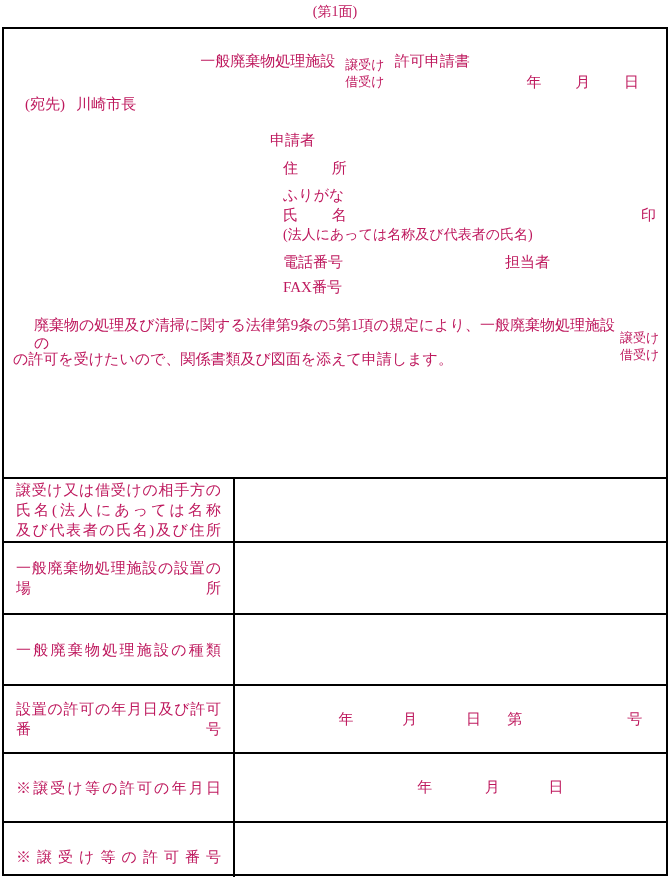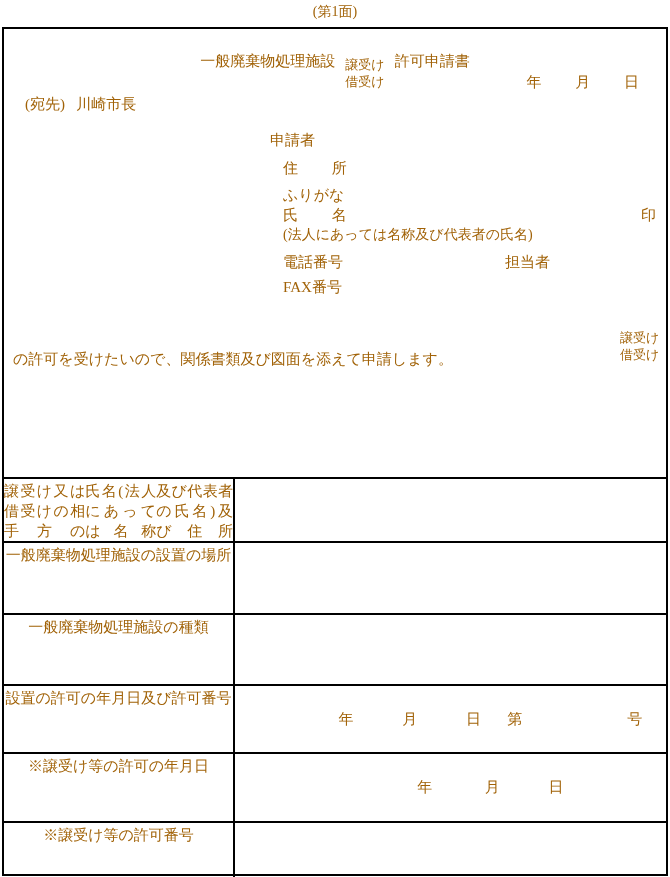--- a/index.html
+++ b/index.html
@@ -1,18 +1,18 @@
 <!DOCTYPE html>
 <html lang="ja"><head>
 <meta charset="utf-8">
 <style>
   html,body { margin:0; padding:0; background:#ffffff; }
   .page {
     position:relative; width:670px; height:877px; background:#ffffff;
-    font-family:"Liberation Serif","DejaVu Serif",serif; color:#a16207;
+    font-family:"Liberation Serif","DejaVu Serif",serif; color:#be185d;
     font-size:15px; overflow:hidden;
   }
   .abs { position:absolute; white-space:pre; }
   .page-label { top:3px; left:0; width:100%; text-align:center; font-size:14px; white-space:pre; }
   .form-box {
     position:absolute; left:2px; top:27px; width:666px; height:849px;
     border:2px solid #000; box-sizing:border-box;
   }
   .form-header { position:relative; width:100%; height:448px; }
   .title-row {
@@ -21,21 +21,21 @@
   }
   .title-main { font-size:15px; }
   .stacked { display:flex; flex-direction:column; font-size:13px; line-height:1.3; text-align:left;margin-top:24px; }
   .date-line { top:44px; right:27px; text-align:right; }
   .seal { left:637px; top:177px; }
   .para { line-height:18px; }
   .para-stacked { left:616px; top:277px; }
   .t-row { display:flex; width:100%; border-top:2px solid #000; box-sizing:border-box; }
   .cell-label {
     width:231px; box-sizing:border-box; border-right:2px solid #000;
-    padding:2px 0; display:flex; flex-direction:row; justify-content:center;
+    padding:2px 12px; display:flex; flex-direction:column; justify-content:center;
   }
   .cell-label .jline { text-align:justify; text-align-last:justify; line-height:20px; }
   .cell-value {
     flex:1; display:flex; align-items:center; white-space:pre; overflow:hidden;padding-left:36px;
   }
   .note { font-size:14px; }
 </style>
 </head>
 <body>
 
@@ -69,20 +69,21 @@
       <div class="abs" style="left:279px; top:177px;">氏         名</div>
       <div class="abs seal">印</div>
 
       <div class="abs note" style="left:279px; top:197px;">(法人にあっては名称及び代表者の氏名)</div>
 
       <div class="abs" style="left:279px; top:224px;">電話番号</div>
       <div class="abs" style="left:501px; top:224px;">担当者</div>
 
       <div class="abs" style="left:279px; top:249px;">FAX番号</div>
 
+      <div class="abs para" style="left:30px; top:287px; width:586px; white-space:normal;">廃棄物の処理及び清掃に関する法律第9条の5第1項の規定により、一般廃棄物処理施設の</div>
       <span class="abs stacked para-stacked">
         <span>譲受け</span>
         <span>借受け</span>
       </span>
       <div class="abs para" style="left:9px; top:321px;">の許可を受けたいので、関係書類及び図面を添えて申請します。</div>
 
     </div>
 
     <div>
 

